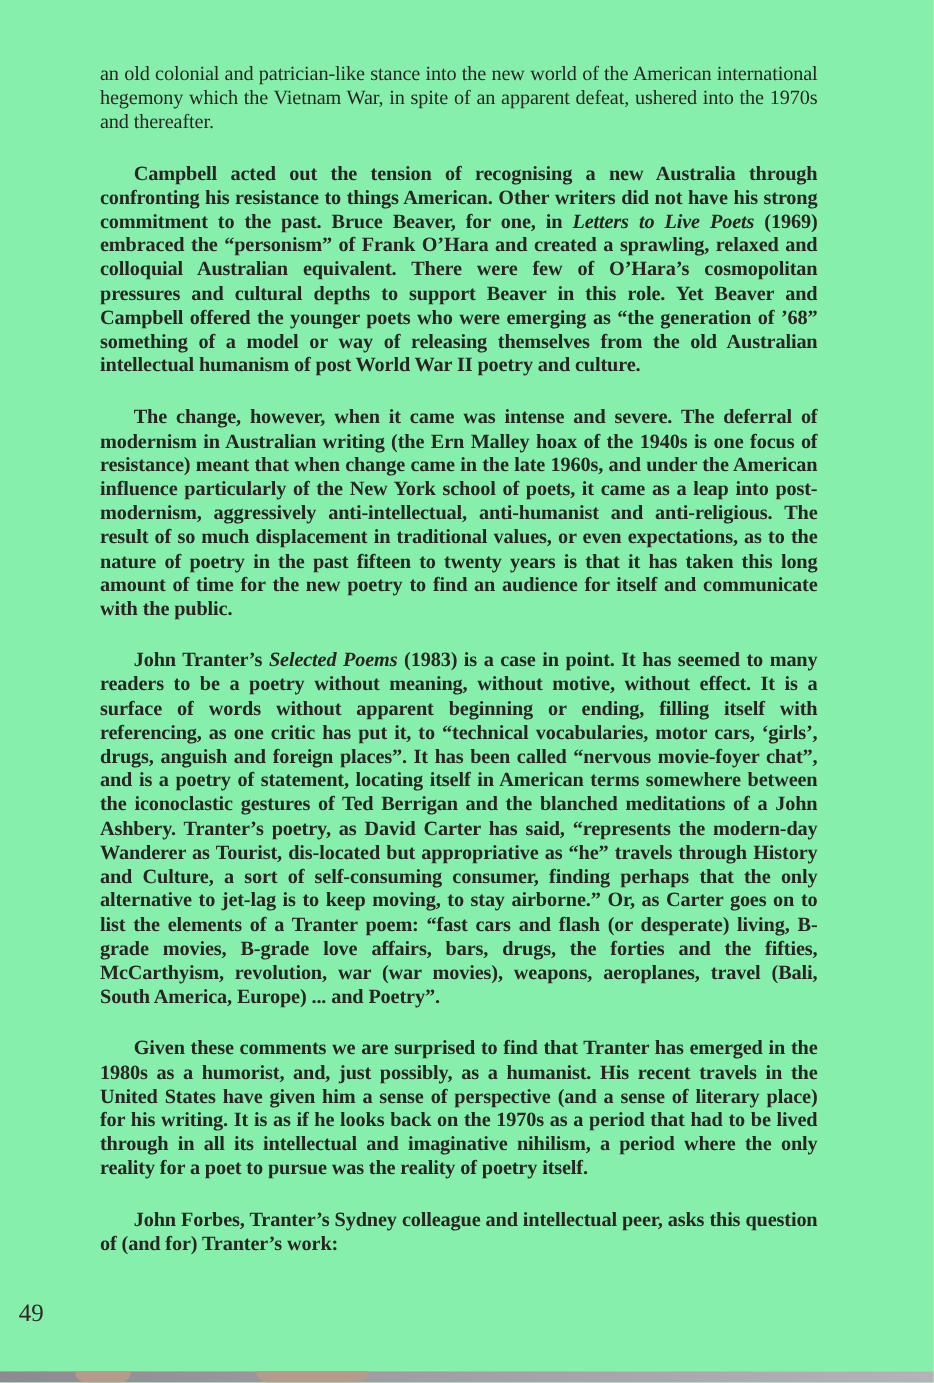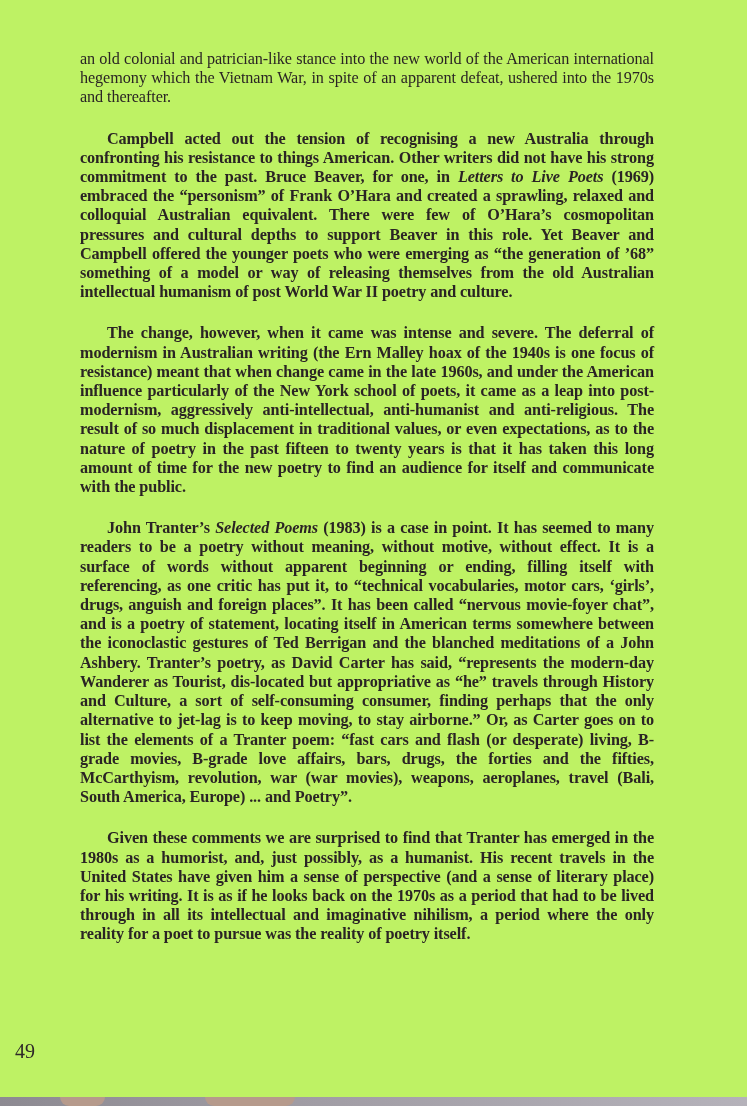--- a/index.html
+++ b/index.html
@@ -13,21 +13,21 @@
     position: relative;
     overflow: hidden;
     font-family: "Liberation Serif", "DejaVu Serif", serif;
     color: #2a2424;
   }
   .page {
     position: absolute;
     left: 0; top: 0;
     width: 747px;
     height: 1097px;
-    background: #bef264;
+    background: #86efac;
   }
   .text-block {
     position: absolute;
     left: 80px;
     top: 50px;
     width: 574px;
   }
   .para {
     margin: 0 0 22px 0;
     font-size: 16.2px;
@@ -75,20 +75,21 @@
     <p class="para"><span>an old colonial and patrician-like stance into the new world of the American international hegemony which the Vietnam War, in spite of an apparent defeat, ushered into the 1970s and thereafter.</span></p>
 
     <p class="para indent"><span>Campbell acted out the tension of recognising a new Australia through confronting his resistance to things American. Other writers did not have his strong commitment to the past. Bruce Beaver, for one, in </span><em>Letters to Live Poets</em><span> (1969) embraced the “personism” of Frank O’Hara and created a sprawling, relaxed and colloquial Australian equivalent. There were few of O’Hara’s cosmopolitan pressures and cultural depths to support Beaver in this role. Yet Beaver and Campbell offered the younger poets who were emerging as “the generation of ’68” something of a model or way of releasing themselves from the old Australian intellectual humanism of post World War II poetry and culture.</span></p>
 
     <p class="para indent"><span>The change, however, when it came was intense and severe. The deferral of modernism in Australian writing (the Ern Malley hoax of the 1940s is one focus of resistance) meant that when change came in the late 1960s, and under the American influence particularly of the New York school of poets, it came as a leap into post-modernism, aggressively anti-intellectual, anti-humanist and anti-religious. The result of so much displacement in traditional values, or even expectations, as to the nature of poetry in the past fifteen to twenty years is that it has taken this long amount of time for the new poetry to find an audience for itself and communicate with the public.</span></p>
 
     <p class="para indent"><span>John Tranter’s </span><em>Selected Poems</em><span> (1983) is a case in point. It has seemed to many readers to be a poetry without meaning, without motive, without effect. It is a surface of words without apparent beginning or ending, filling itself with referencing, as one critic has put it, to “technical vocabularies, motor cars, ‘girls’, drugs, anguish and foreign places”. It has been called “nervous movie-foyer chat”, and is a poetry of statement, locating itself in American terms somewhere between the iconoclastic gestures of Ted Berrigan and the blanched meditations of a John Ashbery. Tranter’s poetry, as David Carter has said, “represents the modern-day Wanderer as Tourist, dis-located but appropriative as “he” travels through History and Culture, a sort of self-consuming consumer, finding perhaps that the only alternative to jet-lag is to keep moving, to stay airborne.” Or, as Carter goes on to list the elements of a Tranter poem: “fast cars and flash (or desperate) living, B-grade movies, B-grade love affairs, bars, drugs, the forties and the fifties, McCarthyism, revolution, war (war movies), weapons, aeroplanes, travel (Bali, South America, Europe) ... and Poetry”.</span></p>
 
     <p class="para indent"><span>Given these comments we are surprised to find that Tranter has emerged in the 1980s as a humorist, and, just possibly, as a humanist. His recent travels in the United States have given him a sense of perspective (and a sense of literary place) for his writing. It is as if he looks back on the 1970s as a period that had to be lived through in all its intellectual and imaginative nihilism, a period where the only reality for a poet to pursue was the reality of poetry itself.</span></p>
 
+    <p class="para indent"><span>John Forbes, Tranter’s Sydney colleague and intellectual peer, asks this question of (and for) Tranter’s work:</span></p>
 
   </div>
 
   <div class="page-number">49</div>
 </div>
 
 <div class="bottom-edge"></div>
 <div class="finger-a"></div>
 <div class="finger-b"></div>
 

